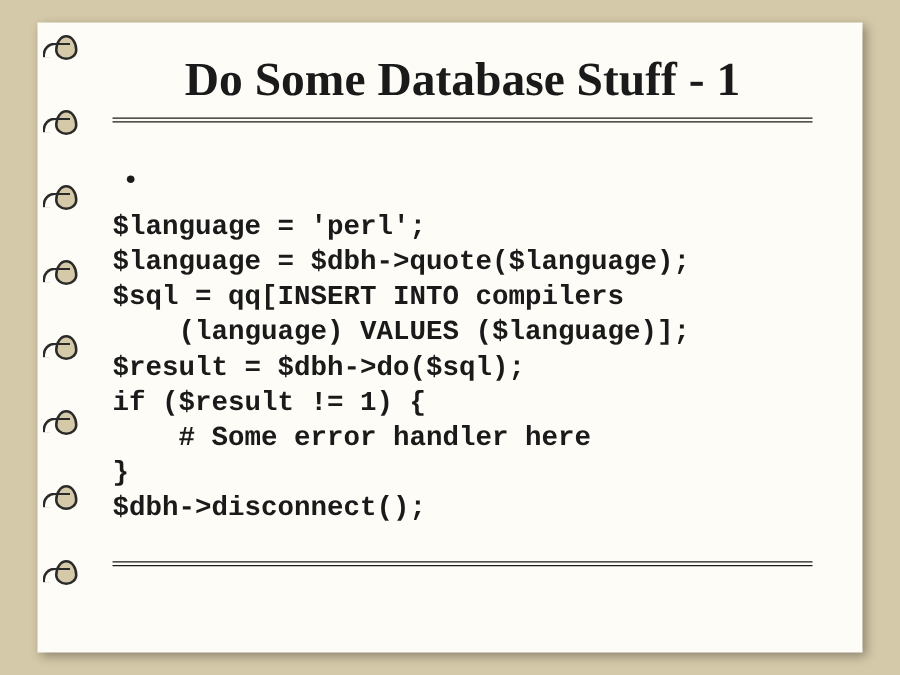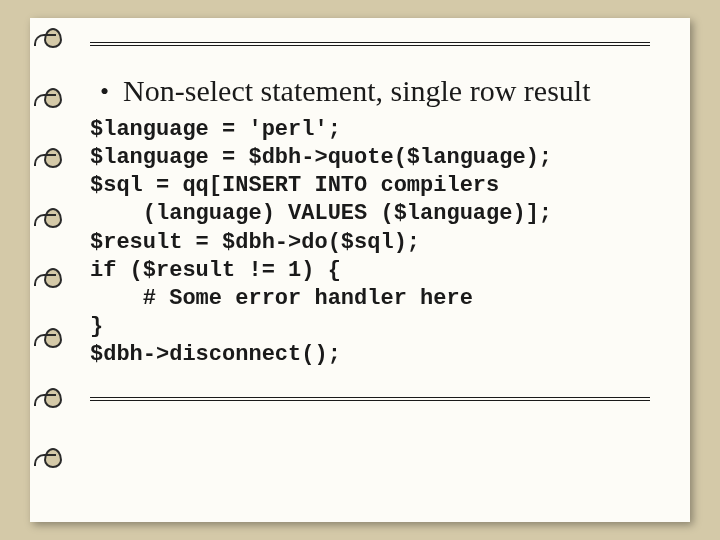--- a/index.html
+++ b/index.html
@@ -112,25 +112,25 @@
     <div class="hole" style="top:10px"></div>
     <div class="hole" style="top:70px"></div>
     <div class="hole" style="top:130px"></div>
     <div class="hole" style="top:190px"></div>
     <div class="hole" style="top:250px"></div>
     <div class="hole" style="top:310px"></div>
     <div class="hole" style="top:370px"></div>
     <div class="hole" style="top:430px"></div>
   </div>
   <div class="content">
+    <h1 class="title">Do Some Database Stuff - 1</h1>
     <hr class="rule-double">
     <hr class="rule-thin">
     <div class="bullet-row">
       <span class="bullet-dot">•</span>
-      <span class="bullet-text">Non-select statement, single row result</span>
     </div>
     <div class="code-block">$language = 'perl';
 $language = $dbh-&gt;quote($language);
 $sql = qq[INSERT INTO compilers
     (language) VALUES ($language)];
 $result = $dbh-&gt;do($sql);
 if ($result != 1) {
     # Some error handler here
 }
 $dbh-&gt;disconnect();</div>

